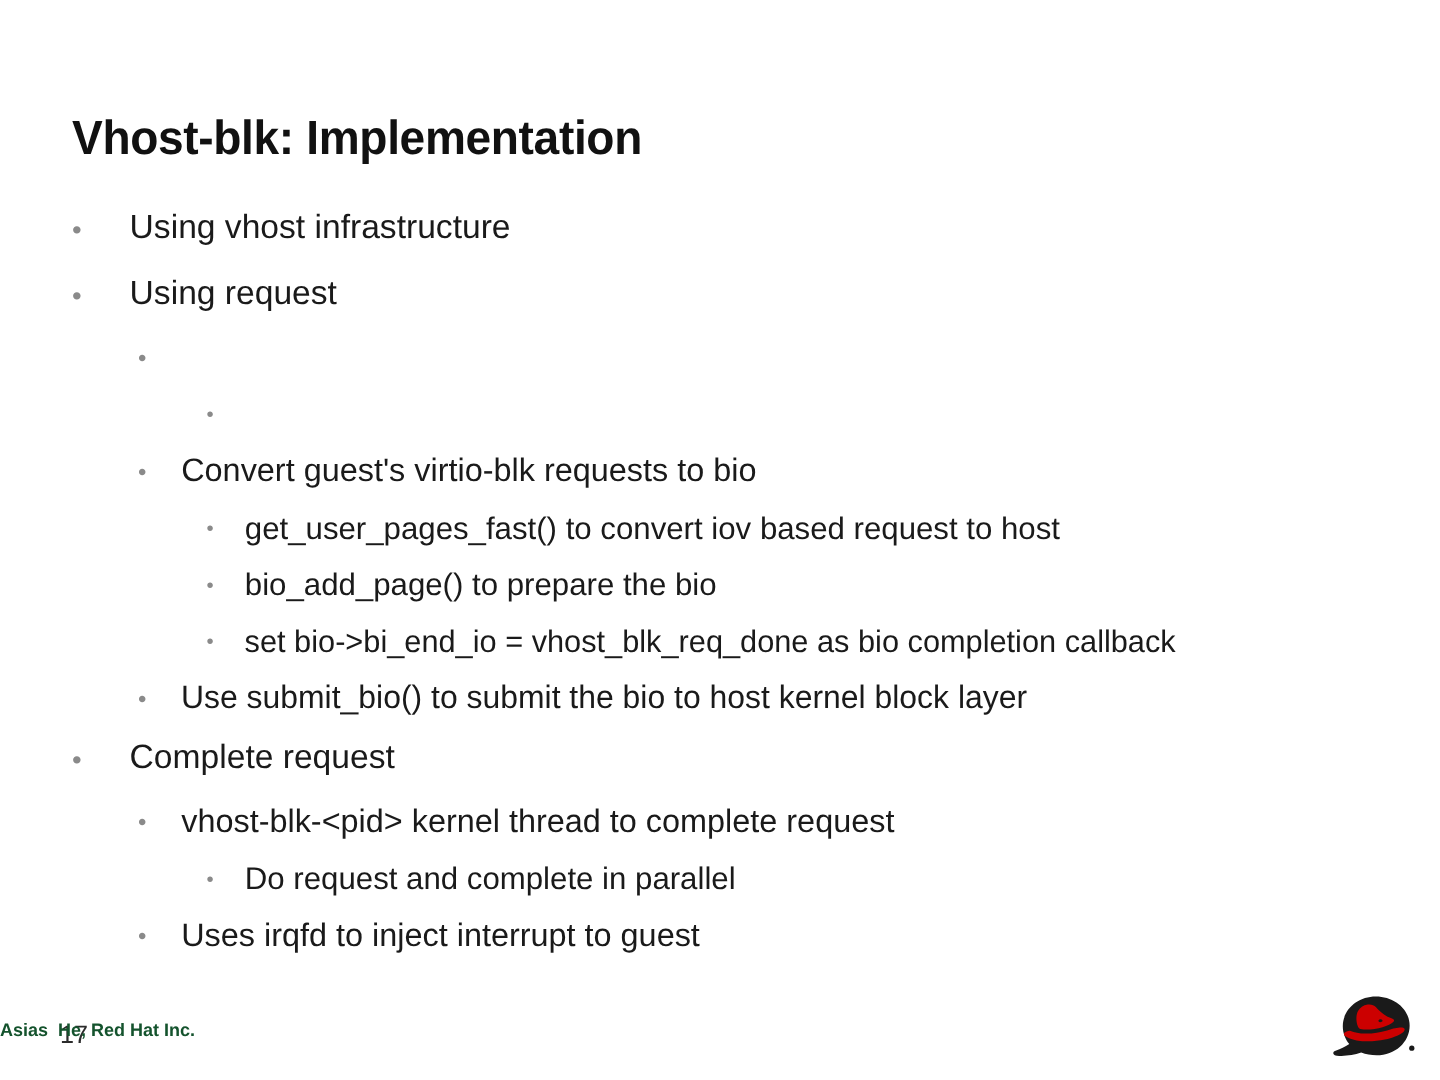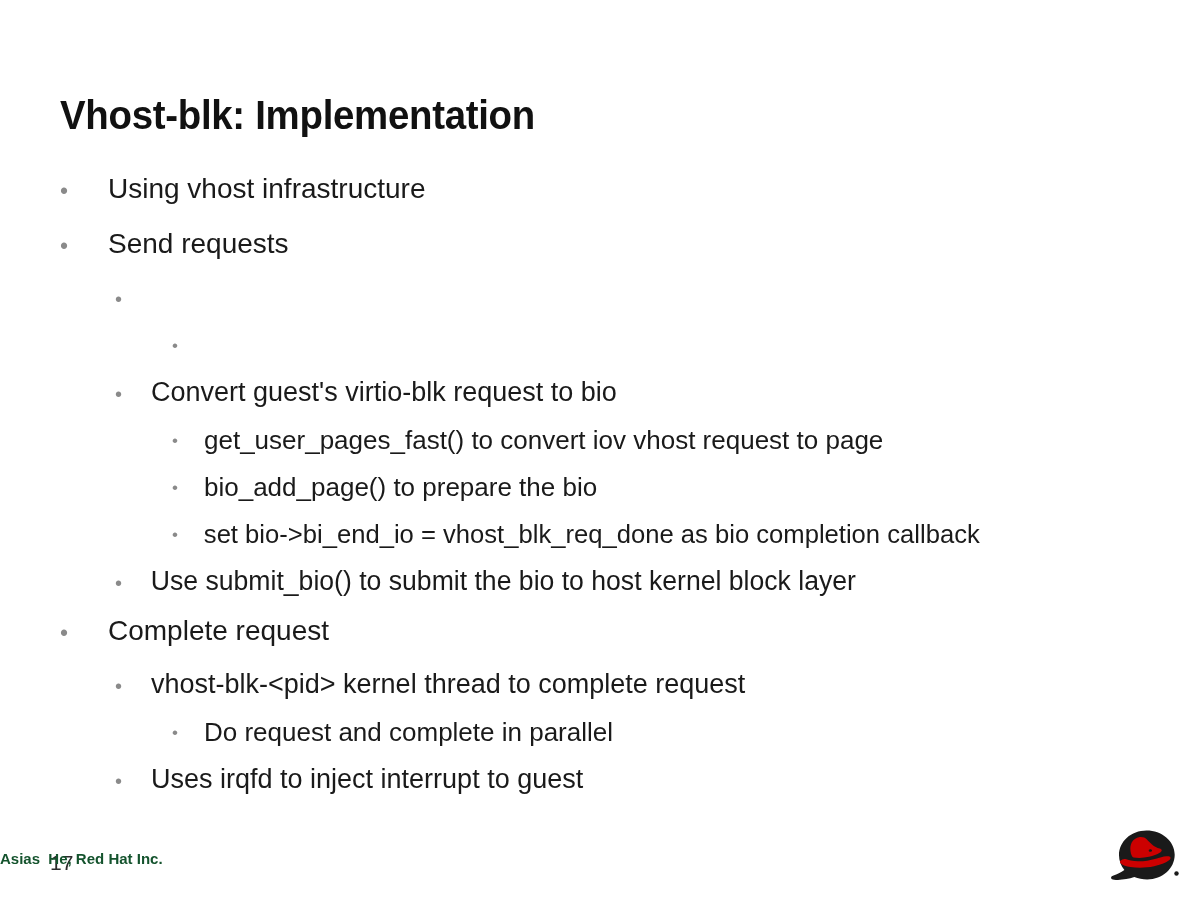--- a/index.html
+++ b/index.html
@@ -149,35 +149,35 @@
 
   <h1 id="slide-title">Vhost-blk: Implementation</h1>
 
   <div id="body-list">
       <div class="bullet-row lvl1">
         <span class="bullet-marker">•</span>
         <span class="bullet-text">Using vhost infrastructure</span>
       </div>
       <div class="bullet-row lvl1">
         <span class="bullet-marker">•</span>
-        <span class="bullet-text">Send requests</span>
-      </div>
-      <div class="bullet-row lvl2">
-        <span class="bullet-marker">•</span>
-      </div>
-      <div class="bullet-row lvl3">
-        <span class="bullet-marker">•</span>
-      </div>
-      <div class="bullet-row lvl2">
-        <span class="bullet-marker">•</span>
-        <span class="bullet-text">Convert guest's virtio-blk request to bio</span>
-      </div>
-      <div class="bullet-row lvl3">
-        <span class="bullet-marker">•</span>
-        <span class="bullet-text">get_user_pages_fast() to convert iov vhost request to page</span>
+        <span class="bullet-text">Using request</span>
+      </div>
+      <div class="bullet-row lvl2">
+        <span class="bullet-marker">•</span>
+      </div>
+      <div class="bullet-row lvl3">
+        <span class="bullet-marker">•</span>
+      </div>
+      <div class="bullet-row lvl2">
+        <span class="bullet-marker">•</span>
+        <span class="bullet-text">Convert guest's virtio-blk requests to bio</span>
+      </div>
+      <div class="bullet-row lvl3">
+        <span class="bullet-marker">•</span>
+        <span class="bullet-text">get_user_pages_fast() to convert iov based request to host</span>
       </div>
       <div class="bullet-row lvl3">
         <span class="bullet-marker">•</span>
         <span class="bullet-text">bio_add_page() to prepare the bio</span>
       </div>
       <div class="bullet-row lvl3 condensed">
         <span class="bullet-marker">•</span>
         <span class="bullet-text">set bio-&gt;bi_end_io = vhost_blk_req_done as bio completion callback</span>
       </div>
       <div class="bullet-row lvl2 condensed">

